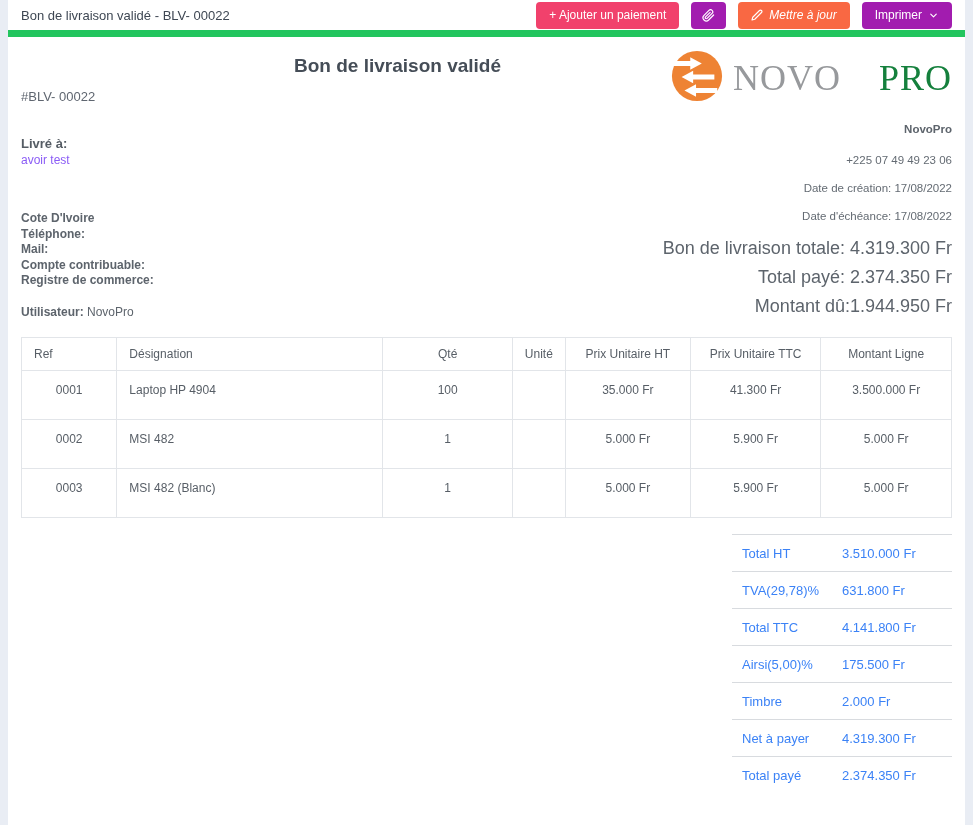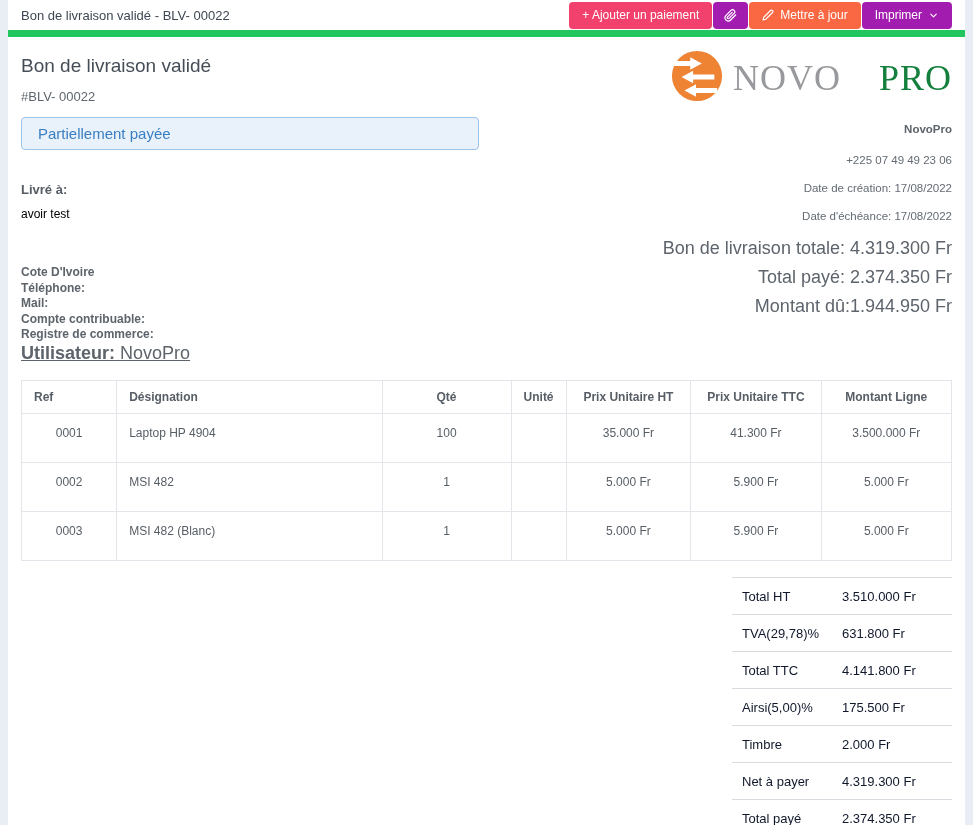--- a/index.html
+++ b/index.html
@@ -14,81 +14,81 @@
     position:absolute; left:8px; top:0; width:957px; height:825px;
     background:#ffffff;
   }
   
   .topbar {
     height:37px; border-bottom:7px solid #22c55e;
     display:flex; align-items:center; justify-content:space-between;
     padding:0 13px; background:#fff;
   }
   .topbar-title { font-size:13px; color:#3e4753; }
-  .actions { display:flex; gap:1px; }
+  .actions { display:flex; gap:12px; }
   .btn {
     border:none; color:#fff; font-size:12px; height:27px; padding:0 13px;
     border-radius:4px; display:inline-flex; align-items:center; gap:6px;
     font-family:inherit; cursor:pointer; white-space:nowrap;
   }
   .btn-pink   { background:#f1416c; }
   .btn-green  { background:#a21caf; }
-  .btn-orange { background:#f96843; }
+  .btn-orange { background:#f96843;font-style:italic; }
   .btn-iconly { padding:0 11px; }
   .btn svg { display:block; }
 
   
   .content { padding:0 13px; }
   .header-row { display:flex; justify-content:space-between; align-items:flex-start; }
 
   .left-col  { width:480px; }
-  .doc-title { font-size:19px; font-weight:400; color:#454d57; margin:18px 0 12px; }
+  .doc-title { font-size:19px; font-weight:700; color:#454d57; margin:18px 0 12px;text-align:right; }
   .doc-number{ font-size:13px; color:#5f6670; margin-top:10px; }
   .status-box{
     margin-top:13px; width:458px; border:1px solid #9cc3e8; background:#e9f2fb;
     color:#3a7ec2; font-size:15px; padding:7px 16px; border-radius:4px;
   }
   .delivered-label { margin-top:32px; font-weight:bold; font-size:13px; color:#555c64; }
-  .client-name     { margin-top:10px; font-size:12px; color:#000000; }
+  .client-name     { margin-top:2px; font-size:12px; color:#8b5cf6; }
   .client-details  { margin-top:44px; font-size:12px; font-weight:bold; color:#5d646c; line-height:15.5px; }
-  .user-line       { font-size:18px;text-decoration:underline; }
+  .user-line       { margin-top:16px; font-size:12px; }
   .user-line .lbl  { font-weight:bold; }
 
   .right-col { text-align:right; padding-top:12px; }
   .logo { display:inline-flex; align-items:center; gap:9px; }
   .logo-text { font-family:"Liberation Serif", serif; font-size:36px; letter-spacing:1px; line-height:1; }
   .logo-gray   { color:#97999c; }
   .logo-orange { color:#15803d;margin-left:38px; }
   .company-name  { font-size:11.5px; font-weight:bold; margin-top:16px; color:#5d646c; }
   .company-phone { font-size:11.5px; margin-top:19px; color:#646b73; }
   .date-line     { font-size:11.5px; margin-top:16px; color:#646b73; }
   .big-totals    { font-size:18px; color:#5d646c; margin-top:12px; line-height:29px; }
 
   
   .items-table { width:100%; border-collapse:collapse; margin-top:16px; }
   .items-table th, .items-table td { border:1px solid #e2e5e9; }
   .items-table th {
-    font-size:12px; font-weight:bold; color:#575e66;
+    font-size:12px; font-weight:normal; color:#575e66;
     padding:9px 12px; text-align:center;
   }
   .items-table th.al { text-align:left; }
   .items-table td {
     font-size:12px; color:#575e66; padding:12px 12px 22px;
     vertical-align:top; text-align:center;
   }
   .items-table td.al { text-align:left; }
   .col-ref  { width:10.3%; } .col-des { width:28.8%; } .col-qte { width:14%; }
   .col-uni  { width:5.2%;  } .col-ht  { width:13.5%; } .col-ttc { width:14.1%;margin-left:26px; }
   .col-mt   { width:14.1%; }
 
   
   .summary { margin-left:auto; width:220px; margin-top:16px; }
   .summary-row {
     display:flex; border-top:1px solid #d8dbdf; padding:11px 0 10px;
-    font-size:13px; color:#0f172a;
+    font-size:13px; color:#3b82f6;
   }
   .summary-label { width:110px; padding-left:10px; }
 </style>
 </head>
 <body>
 
 <div class="card">
 
   <div class="topbar">
     <div class="topbar-title">Bon de livraison validé - BLV- 00022</div>
@@ -122,21 +122,20 @@
     </div>
   </div>
 
   <div class="content">
 
     <div class="header-row">
 
       <div class="left-col">
         <div class="doc-title">Bon de livraison validé</div>
         <div class="doc-number">#BLV- 00022</div>
-        <div class="status-box">Partiellement payée</div>
 
         <div class="delivered-label">Livré à:</div>
         <div class="client-name">avoir test</div>
 
         <div class="client-details">
           <div>Cote D'Ivoire</div>
           <div>Téléphone:</div>
           <div>Mail:</div>
           <div>Compte contribuable:</div>
           <div>Registre de commerce:</div>

